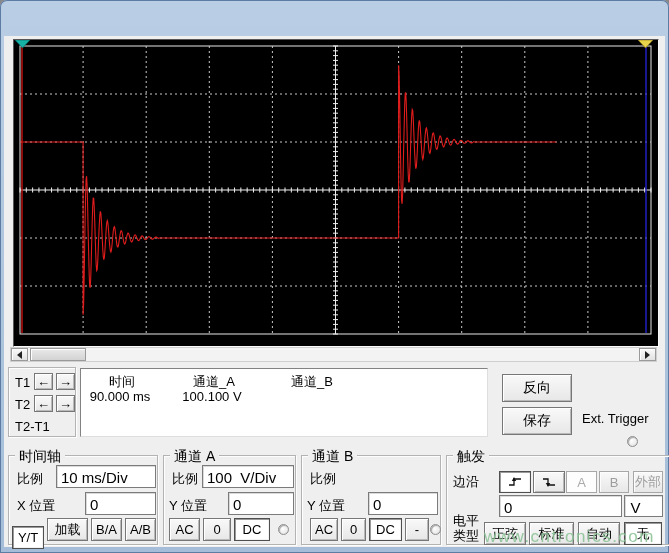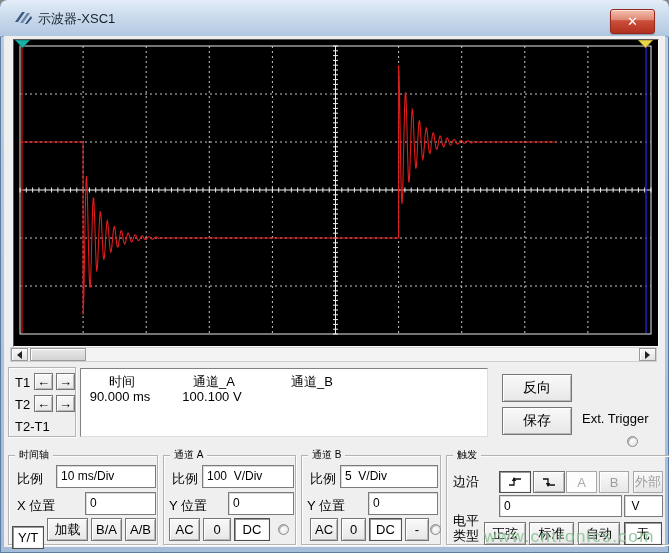--- a/index.html
+++ b/index.html
@@ -23,46 +23,35 @@
   .tri-l{width:0;height:0;border:4px solid transparent;border-right:5px solid #222;margin-left:-4px;}
   .tri-r{width:0;height:0;border:4px solid transparent;border-left:5px solid #222;margin-right:-4px;}
   .lbl{position:absolute;font-size:13px;color:#000;white-space:pre;}
   .btn{position:absolute;display:flex;align-items:center;justify-content:center;text-align:center;
     background:linear-gradient(#f9f9f9,#e7e7e7);border:1px solid #777;box-sizing:border-box;
     box-shadow:inset 1px 1px 0 #fff,inset -1px -1px 0 #b9b9b9;font-size:13px;color:#000;white-space:pre;}
   .btn.sel{background:#fff;border-color:#4f4f4f;box-shadow:inset 1px 1px 0 #9a9a9a,inset -1px -1px 0 #f2f2f2;}
   .btn.dis{color:#9d9d9d;border-color:#a7a7a7;box-shadow:inset 1px 1px 0 #fdfdfd;}
   .btn.sel.dis{background:#fdfdfd;color:#aaa;}
   .tbox{position:absolute;background:#fff;border:1px solid #7b7b7b;box-shadow:inset 1px 1px 0 #dadada;
-    font-size:12px;padding:3px 16px 0 4px;box-sizing:border-box;white-space:pre;color:#000;}
+    font-size:15px;padding:3px 16px 0 4px;box-sizing:border-box;white-space:pre;color:#000;}
   .gbox{position:absolute;border:1px solid #b3b3b3;box-shadow:1px 1px 0 #fdfdfd,inset 1px 1px 0 #fdfdfd;box-sizing:border-box;}
-  .legend{position:absolute;top:-8px;left:6px;background:#efefef;padding:0 4px;font-size:10px;white-space:pre;}
+  .legend{position:absolute;top:-8px;left:6px;background:#efefef;padding:0 4px;font-size:14px;white-space:pre;}
   .sunkenbox{position:absolute;background:#fff;border:1px solid;border-color:#828282 #dedede #dedede #828282;box-sizing:border-box;}
   .cell{position:absolute;font-size:13px;transform:translateX(-50%);white-space:pre;color:#000;}
   .abtn{font-weight:bold;font-size:13px;}
   .radio{position:absolute;width:11px;height:11px;border-radius:50%;border:1px solid #8d8d8d;
     background:radial-gradient(circle at 35% 35%,#fff 0%,#ededed 60%,#cdcdcd 100%);box-shadow:inset 1px 1px 1px #a9a9a9;box-sizing:border-box;}
   .watermark{position:absolute;left:484px;top:527px;font-size:17px;letter-spacing:1.5px;color:rgba(140,195,150,.9);z-index:50;}
 </style>
 </head>
 <body>
 
 <div class="window">
 
-  <div class="titlebar">
-    <svg style="position:absolute;left:13px;top:10px" width="20" height="16" viewBox="0 0 20 16">
-      <path d="M2 12 L9 2 L12 2 L5 12 Z" fill="#3b5a82"></path>
-      <path d="M7 13 L14 3 L17 3 L10 13 Z" fill="#6d86a8"></path>
-      <path d="M12 14 L18 6 L19 8 L14 14 Z" fill="#2c4a70"></path>
-    </svg>
-    <span class="title">示波器-XSC1</span>
-    <div class="closebtn">
-      <span>✕</span>
-    </div>
-  </div>
 
   <div class="content"></div>
 
   <div class="display">
     <svg id="scope-svg" width="642" height="304" viewBox="0 0 642 304">
         <rect x="6" y="6" width="631" height="288" fill="none" stroke="#e8e8e8" stroke-width="1"></rect>
         <line x1="69.1" y1="6" x2="69.1" y2="294" stroke="#c9c9c9" stroke-width="1" stroke-dasharray="2 3"></line>
         <line x1="132.2" y1="6" x2="132.2" y2="294" stroke="#c9c9c9" stroke-width="1" stroke-dasharray="2 3"></line>
         <line x1="195.3" y1="6" x2="195.3" y2="294" stroke="#c9c9c9" stroke-width="1" stroke-dasharray="2 3"></line>
         <line x1="258.4" y1="6" x2="258.4" y2="294" stroke="#c9c9c9" stroke-width="1" stroke-dasharray="2 3"></line>
@@ -316,21 +305,20 @@
     <div class="btn" style="left:39px;top:62px;width:28px;height:23px">
       <span>0</span></div>
     <div class="btn sel" style="left:70px;top:62px;width:36px;height:23px">
       <span>DC</span></div>
     <div class="radio" style="left:114px;top:68px"></div>
   </div>
 
   <div class="gbox" style="left:301px;top:455px;width:140px;height:90px">
     <span class="legend">通道 B</span>
     <span class="lbl" style="left:8px;top:14px">比例</span>
-    <div class="tbox" style="left:38px;top:9px;width:98px;height:23px">5  V/Div</div>
     <span class="lbl" style="left:5px;top:41px">Y 位置</span>
     <div class="tbox" style="left:66px;top:36px;width:70px;height:23px">0</div>
     <div class="btn" style="left:8px;top:62px;width:28px;height:23px">
       <span>AC</span></div>
     <div class="btn" style="left:39px;top:62px;width:25px;height:23px">
       <span>0</span></div>
     <div class="btn sel" style="left:67px;top:62px;width:33px;height:23px">
       <span>DC</span></div>
     <div class="btn" style="left:103px;top:62px;width:24px;height:23px">
       <span>-</span></div>

